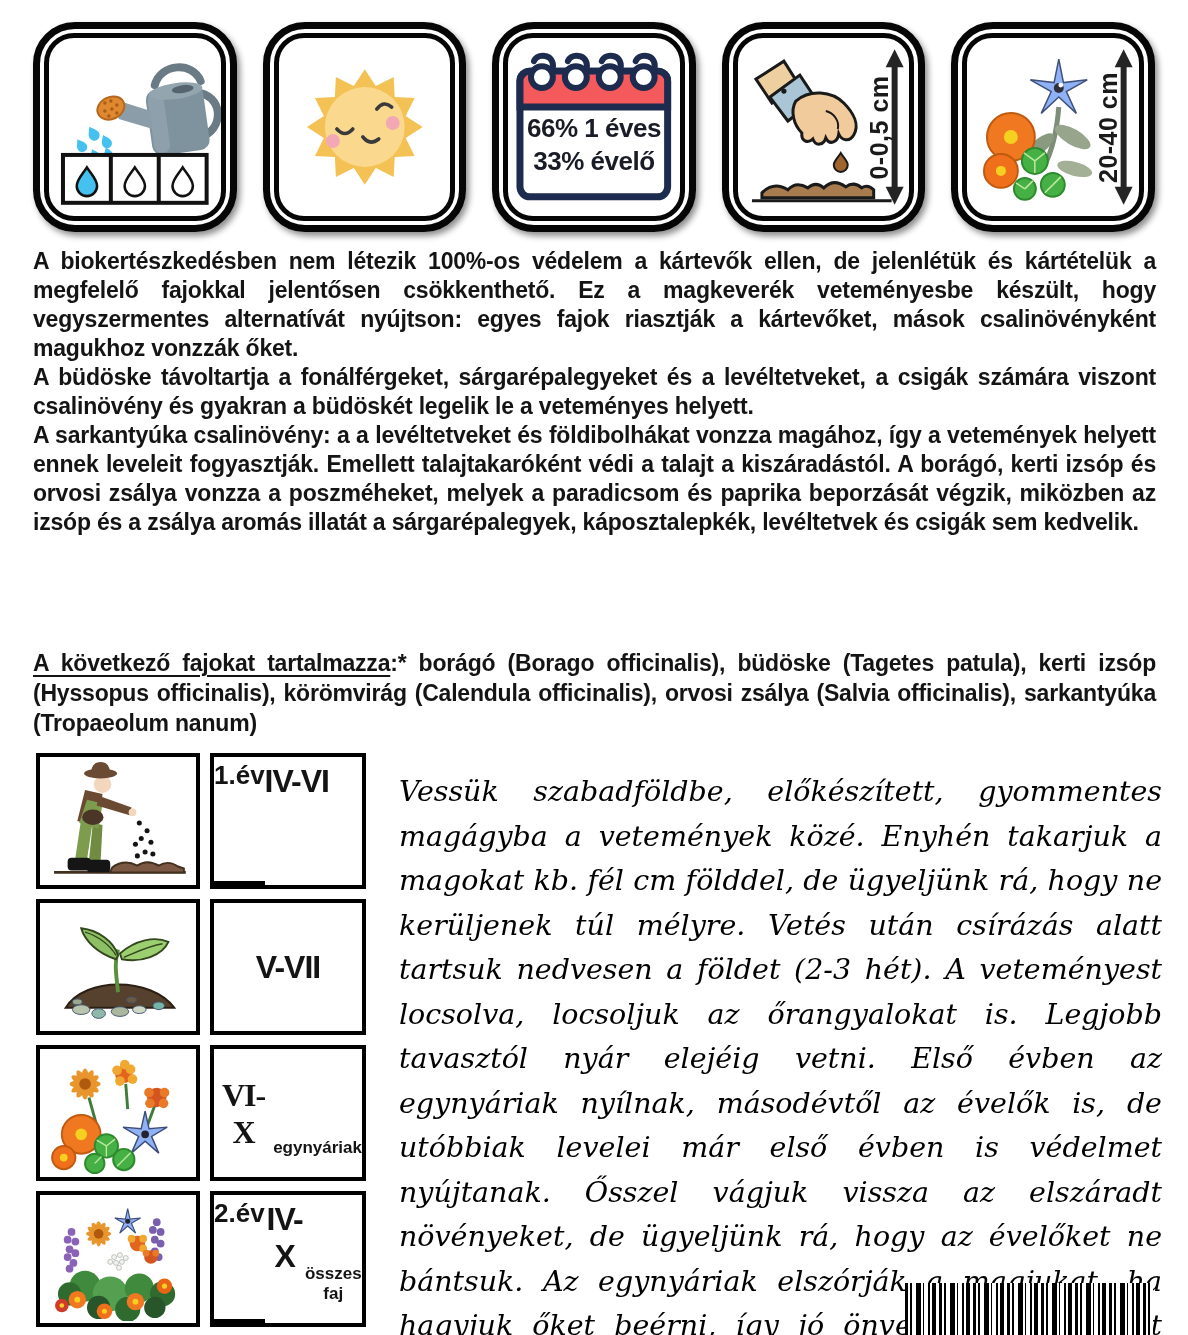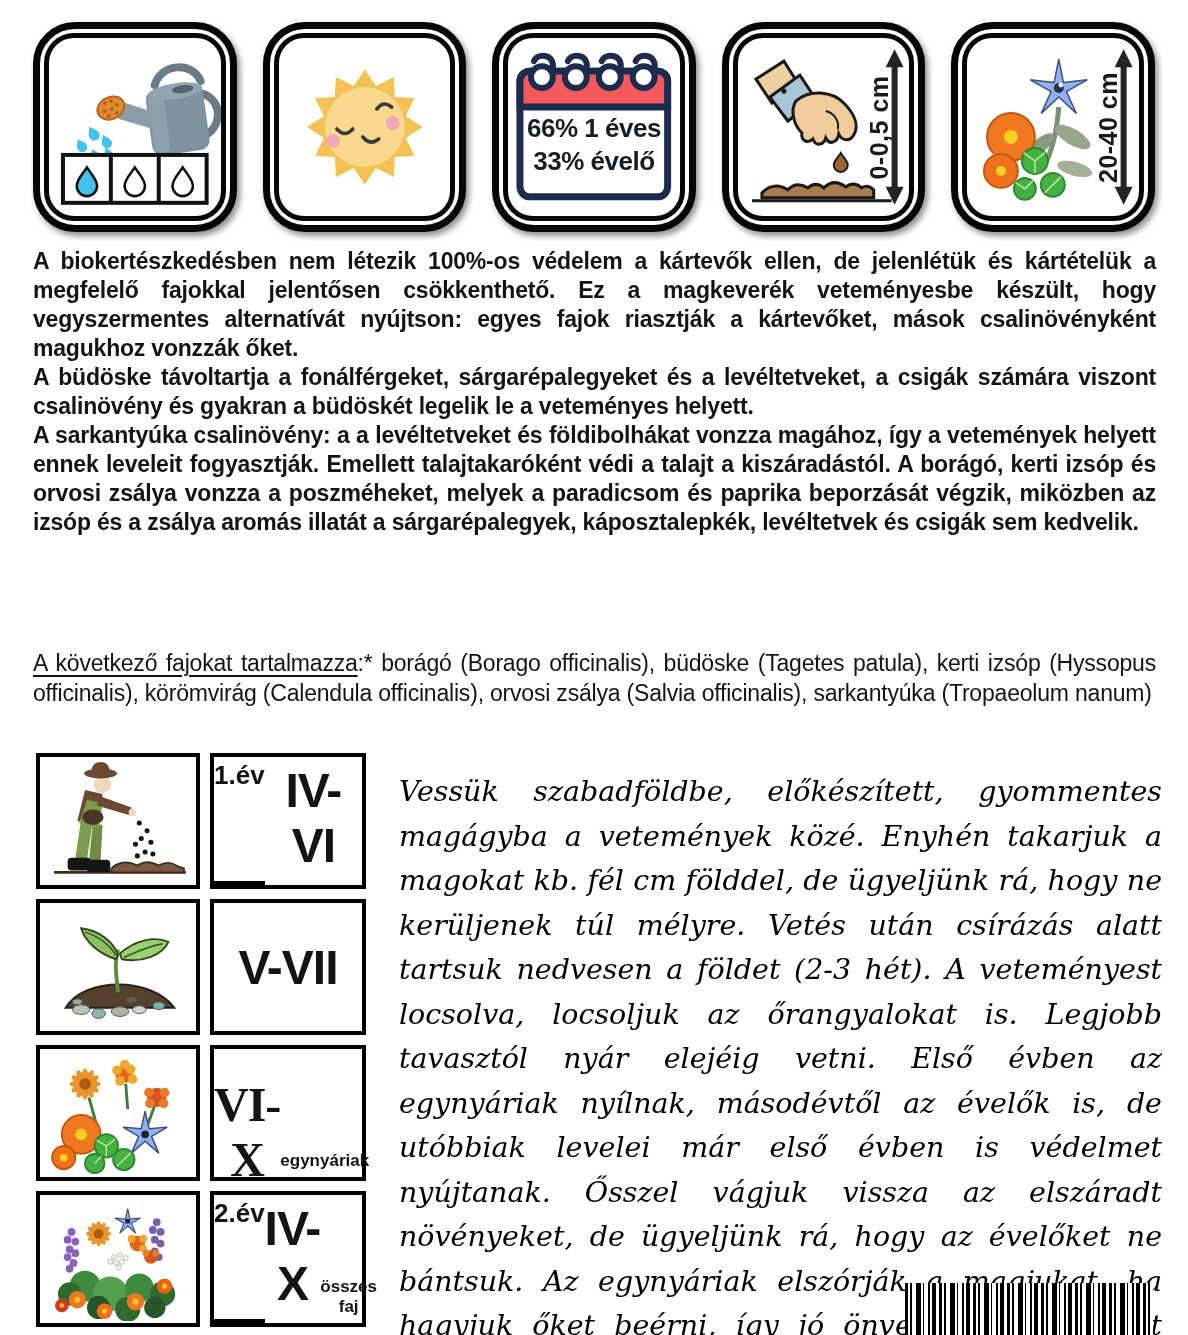--- a/index.html
+++ b/index.html
@@ -17,38 +17,38 @@
             font-size:26px;line-height:33px;letter-spacing:-.5px;color:#191c27;}
   .v-label{position:absolute;top:0;bottom:0;right:16px;width:28px;display:flex;
            align-items:center;justify-content:center;}
   .v-label span{display:block;transform:rotate(-90deg);white-space:nowrap;font-weight:800;
                 font-size:25px;letter-spacing:.5px;color:#1a1a1a;}
 
   
   .description{position:absolute;left:33px;top:247px;width:1123px;font-weight:bold;
                font-size:23px;line-height:29px;text-align:justify;letter-spacing:-.2px;}
   .description p{margin:0;}
-  .species{position:absolute;left:33px;top:648px;width:1123px;font-weight:normal;
+  .species{position:absolute;left:33px;top:648px;width:1123px;font-weight:bold;
            font-size:23px;line-height:30px;text-align:justify;letter-spacing:-.2px;}
   .species .u{text-decoration:underline;text-decoration-thickness:2px;text-underline-offset:4px;}
 
   
   .sow-table{position:absolute;left:36px;top:753px;width:330px;}
   .t-row{display:flex;height:136px;margin-bottom:10px;}
   .img-cell{box-sizing:border-box;width:164px;border:4px solid #000;background:#fff;
             display:flex;align-items:center;justify-content:center;overflow:hidden;}
   .img-cell svg{width:152px;height:124px;}
   .txt-cell{box-sizing:border-box;width:156px;margin-left:10px;border:4px solid #000;
             background:#fff;display:flex;flex-direction:row;}
   .year-hdr{border-bottom:4px solid #000;text-align:center;font-weight:800;font-size:26px;
             padding:3px 0 4px;}
-  .months{text-align:center;font-weight:800;font-size:48px;letter-spacing:-1px;margin-top:6px;}
+  .months{text-align:center;font-weight:800;font-size:32px;letter-spacing:-1px;margin-top:6px;}
   .months.center{margin:4px;flex:1;display:flex;align-items:center;justify-content:center;}
   .months.upper{margin-top:28px;font-family:Liberation Serif, serif;}
-  .note{text-align:center;font-weight:800;font-size:17px;margin-top:auto;padding-bottom:6px;}
+  .note{text-align:center;font-weight:800;font-size:17px;margin-top:auto;padding-bottom:19px;}
 
   
   .instructions{position:absolute;left:399px;top:770px;width:763px;
                 font-family:"DejaVu Serif","Liberation Serif",serif;font-style:italic;
                 font-size:28.5px;line-height:44.5px;text-align:justify;color:#000;}
 
   
   .barcode{position:absolute;left:905px;top:1283px;width:248px;height:70px;
            background:repeating-linear-gradient(90deg,#000 0 3px,#fff 3px 5px,#000 5px 7px,
             #fff 7px 11px,#000 11px 16px,#fff 16px 18px,#000 18px 19px,#fff 19px 23px,

